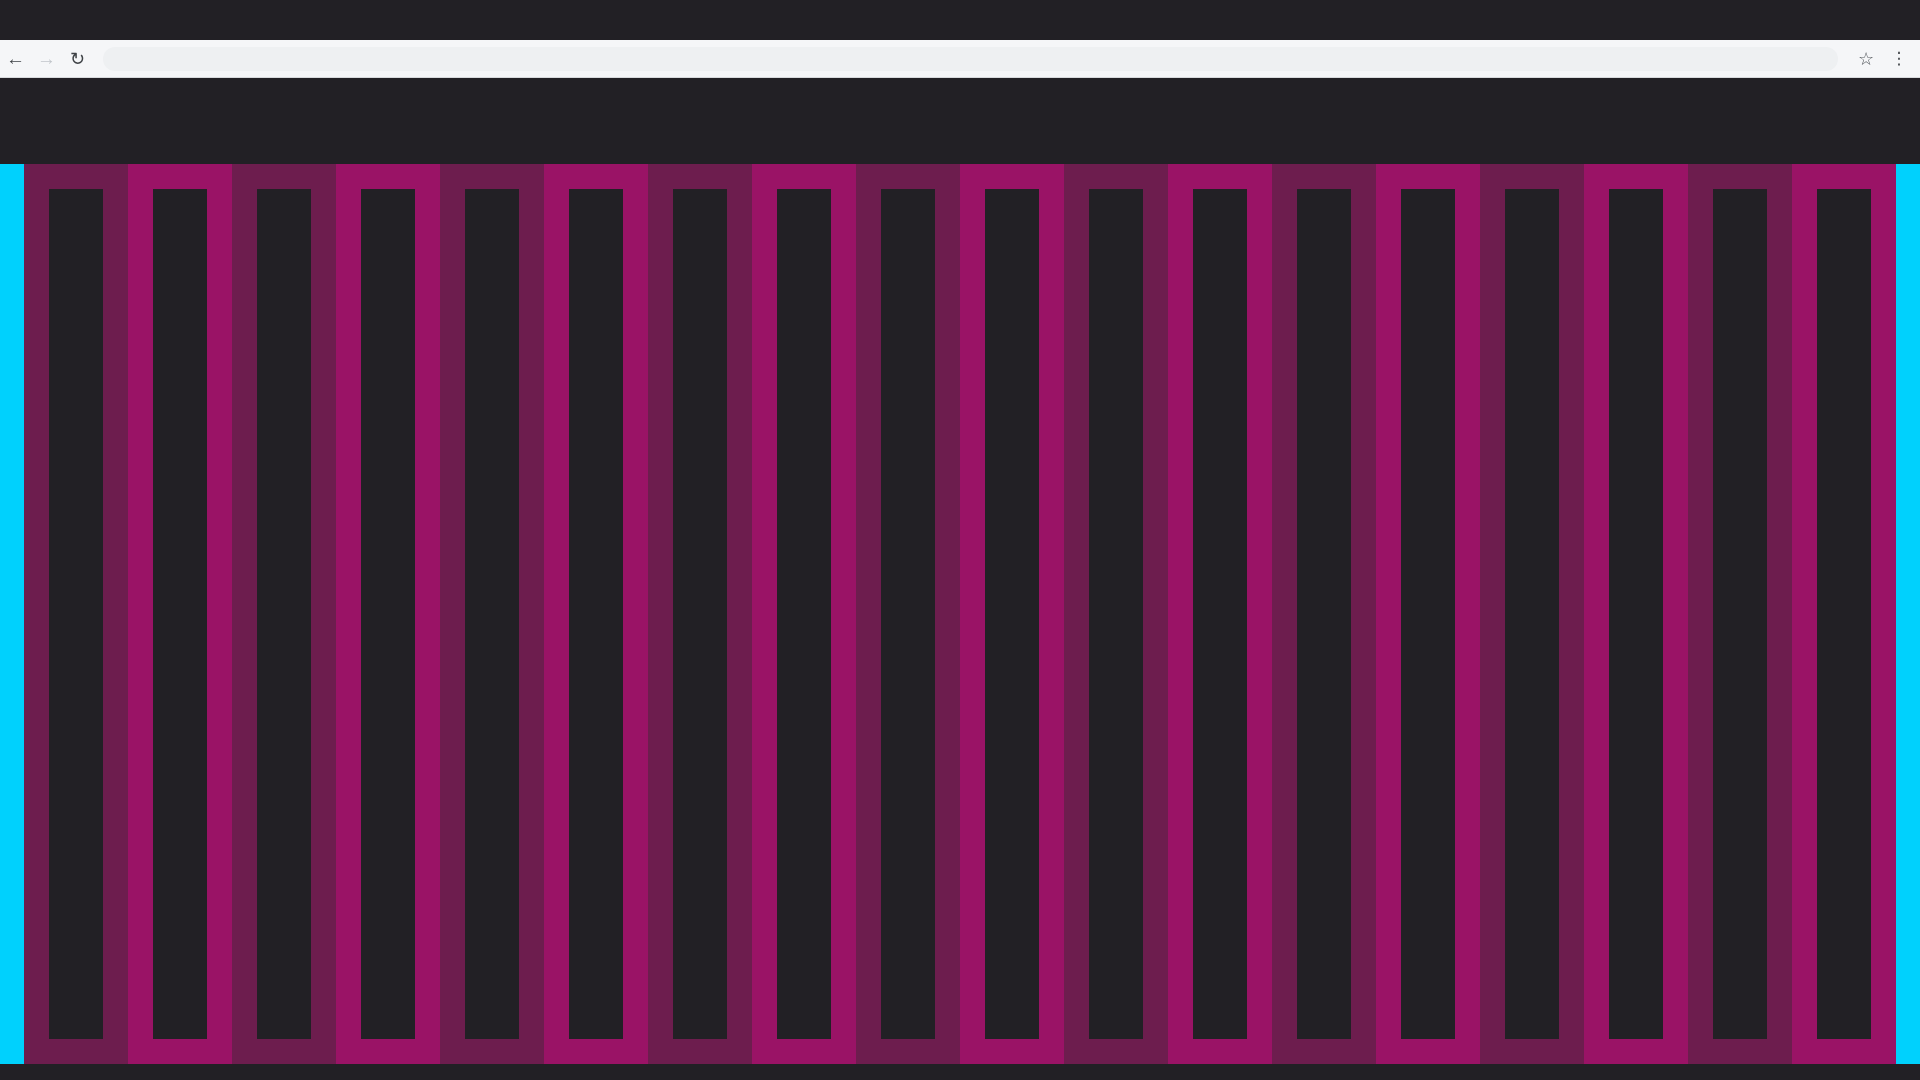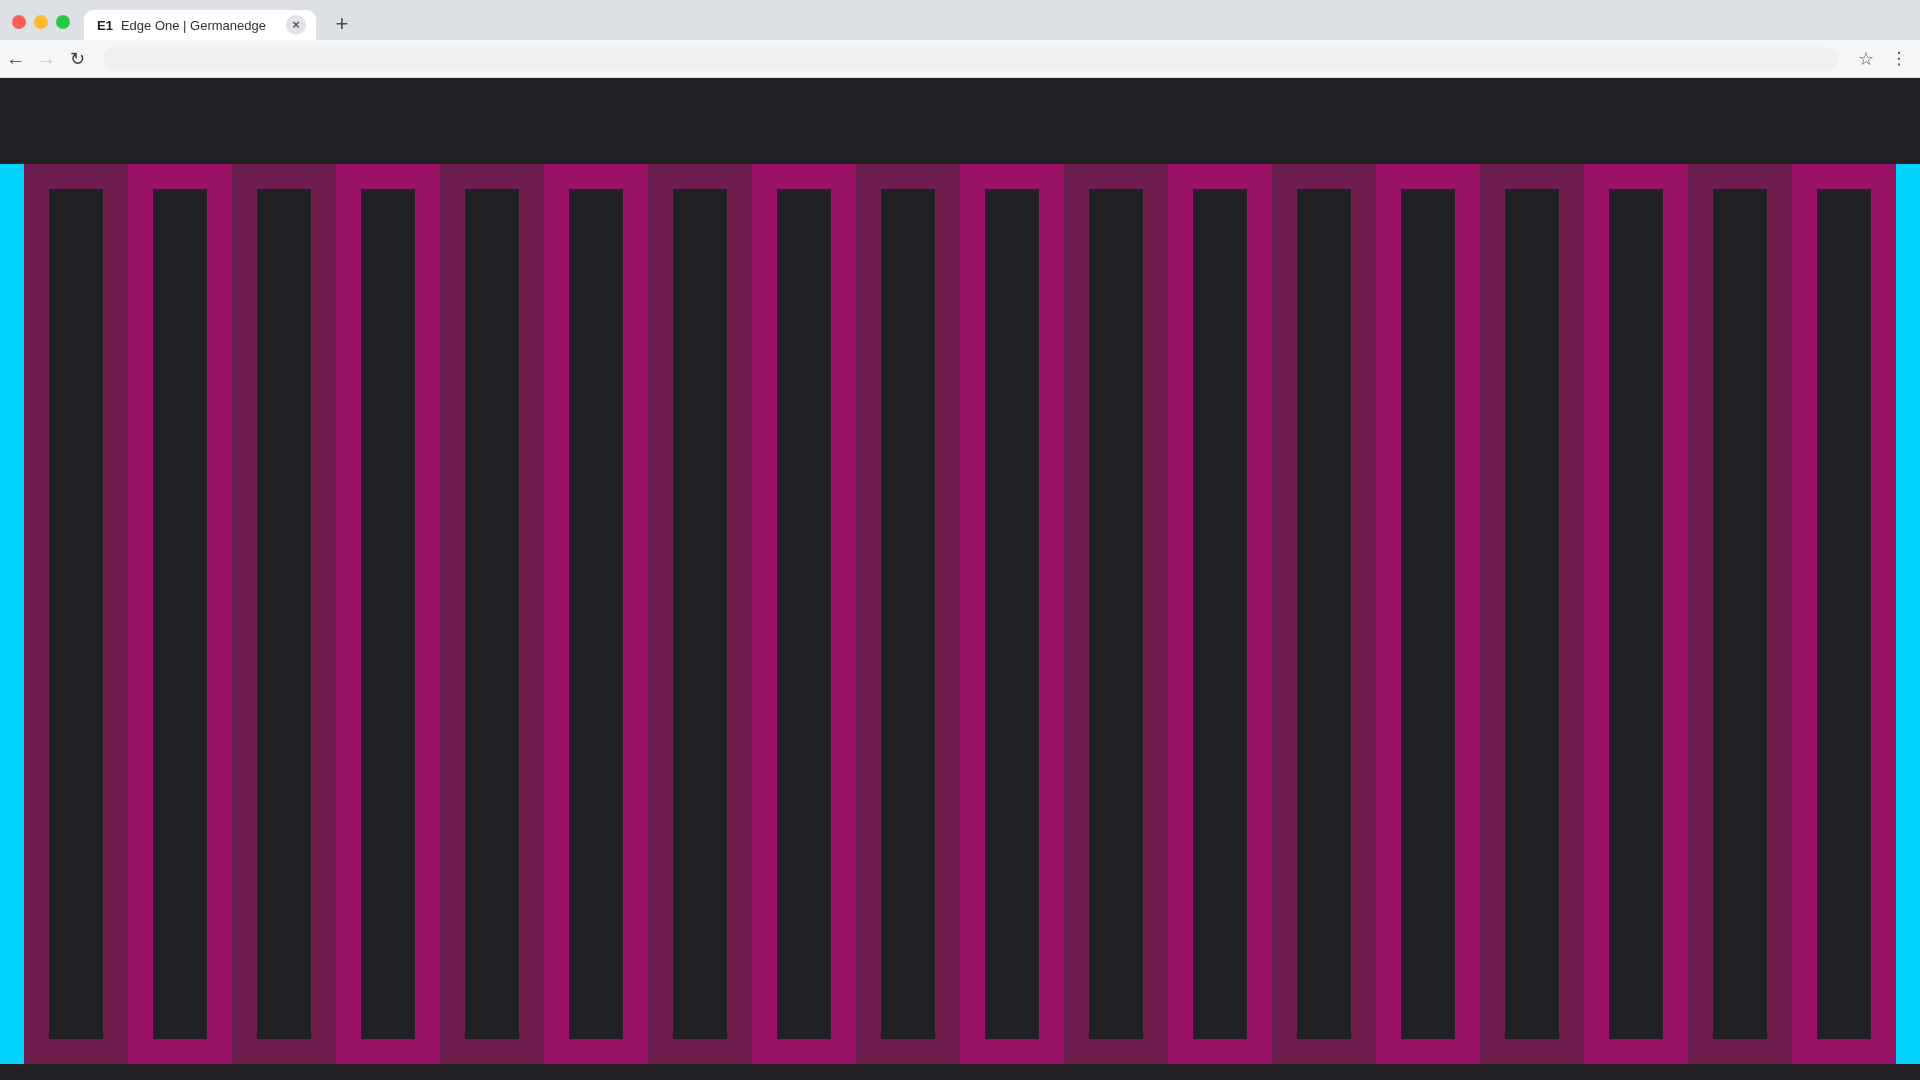--- a/index.html
+++ b/index.html
@@ -62,33 +62,20 @@
   .pattern-frame {
     height: 100%; flex: 0 0 auto; box-sizing: border-box;
     border-style: solid; background: transparent;
   }
 </style>
 </head>
 <body style="background: rgb(34, 32, 37);">
 
 <div id="screen">
 
-  <div class="tabstrip">
-    <div class="traffic">
-      <span class="tl" style="background: rgb(248, 95, 87);"></span>
-      <span class="tl" style="background: rgb(253, 188, 46);"></span>
-      <span class="tl" style="background: rgb(42, 200, 64);"></span>
-    </div>
-    <div class="tab">
-      <span class="favicon">E1</span>
-      <span class="tab-title">Edge One | Germanedge</span>
-      <span class="tab-close">×</span>
-    </div>
-    <span class="newtab">+</span>
-  </div>
 
   <div class="toolbar">
     <span class="navbtn">←</span>
     <span class="navbtn disabled">→</span>
     <span class="navbtn reload">↻</span>
     <div class="omnibox">
       <span></span>
     </div>
     <span class="navbtn star">☆</span>
     <span class="navbtn kebab">⋮</span>

